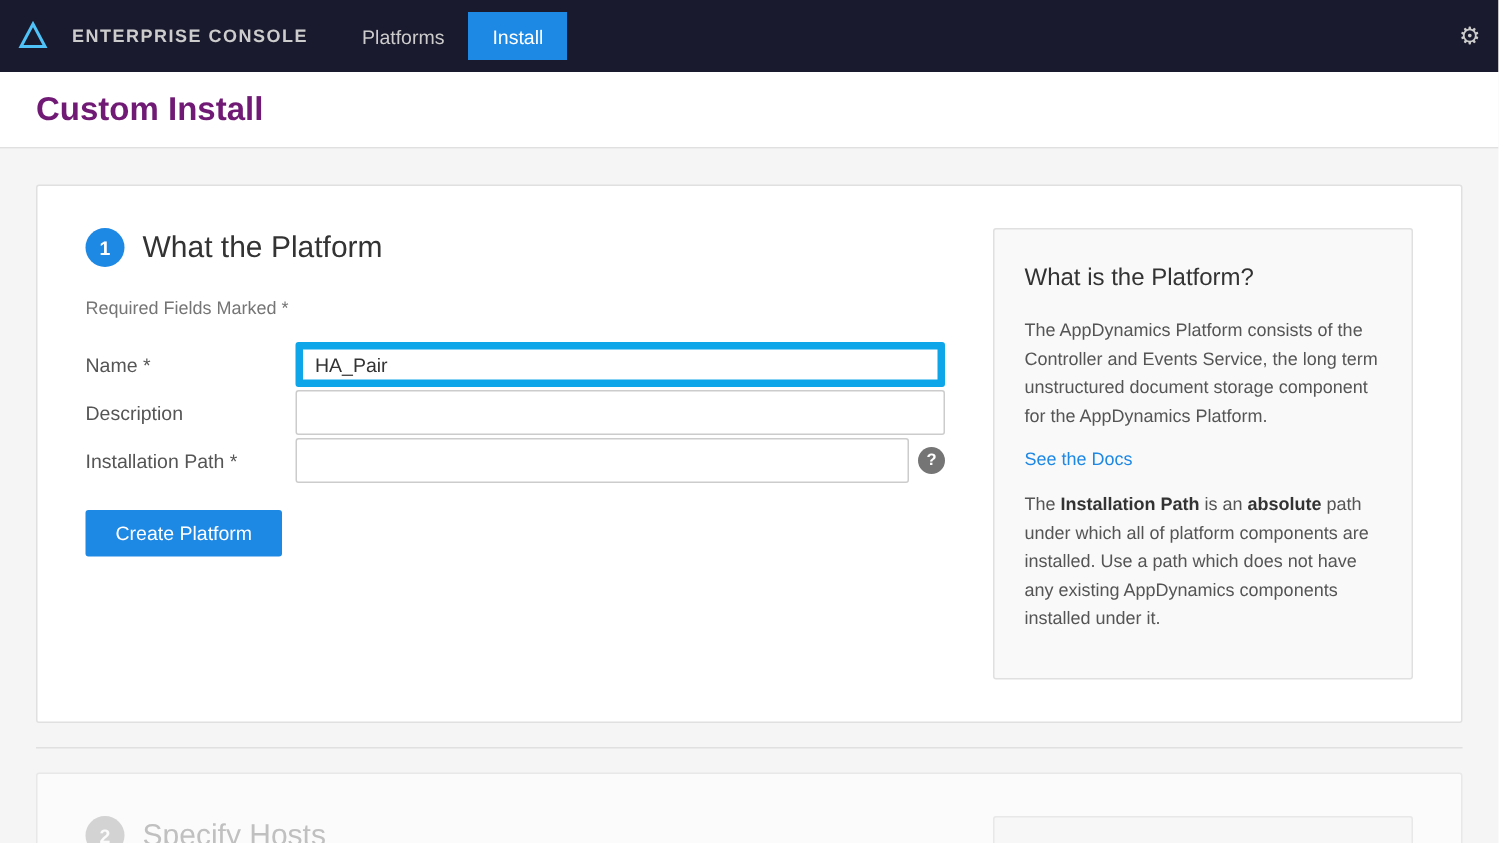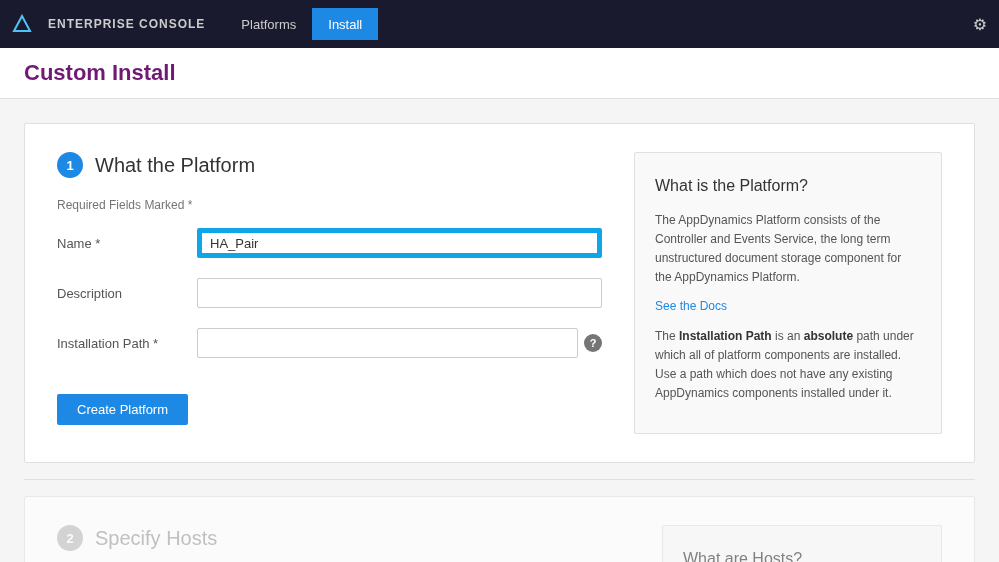--- a/index.html
+++ b/index.html
@@ -109,34 +109,34 @@
 
     
     .two-col {
       display: flex;
       gap: 32px;
     }
     .form-col {
       flex: 1;
     }
     .info-col {
-      width: 308px;
+      width: 280px;
       flex-shrink: 0;
     }
 
     
     .required-note {
       font-size: 12px;
       color: #757575;
       margin-bottom: 16px;
     }
     .form-row {
       display: flex;
       align-items: center;
-      margin-bottom: 20px;
+      margin-bottom: 2px;
     }
     .form-label {
       width: 140px;
       font-size: 13px;
       color: #555;
       flex-shrink: 0;
     }
     .form-control-wrap {
       flex: 1;
       display: flex;

